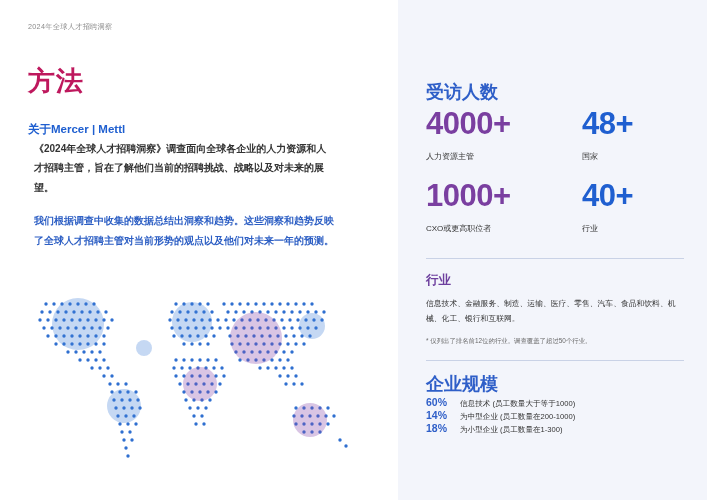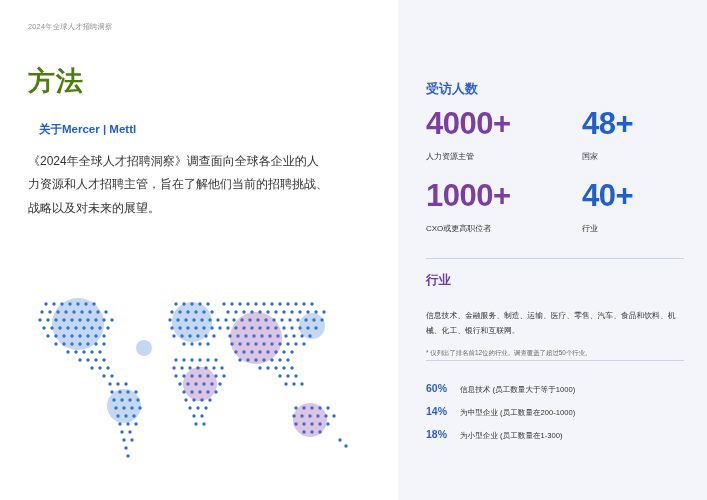--- a/index.html
+++ b/index.html
@@ -45,45 +45,46 @@
   }
   
   .left-col {
     position: absolute;
     left: 28px; top: 68px;
     width: 350px;
   }
   .method-title {
     font-size: 27px;
     font-weight: bold;
-    color: #4d7c0f;
+    color: #be185d;
     letter-spacing: 1px;
     line-height: 1;
     margin: 0 0 26px 0;
   }
   .about-line {
     font-size: 11.5px;
     font-weight: bold;
     color: #1f5fd0;
     line-height: 1.55;
-    margin: 11px;
+    margin: 0;
   }
   .about-line2 {
     font-size: 11.5px;
     font-weight: bold;
     color: #1a1a1a;
     line-height: 1.55;
     margin: 0 0 18px 0;
   }
   .body-para {
-    font-size: 12px;
+    font-size: 10px;
     color: #333333;
     line-height: 1.95;
-    margin: 0 0 14px 0;
+    margin: 0 0 14px 6px;
     width: 300px;
+    font-weight: bold;
   }
   .body-para.blue {
     color: #2d5fc4;
   }
   
   .map-wrap {
     position: absolute;
     left: 24px; top: 278px;
     width: 352px;
     height: 200px;
@@ -95,21 +96,21 @@
     width: 309px;
     height: 500px;
     background: #f3f5fb;
   }
   .rp-inner {
     position: absolute;
     left: 14px; top: 0;
     width: 285px;
   }
   .rp-heading {
-    font-size: 13px;
+    font-size: 18px;
     font-weight: bold;
     color: #2f5fc8;
     margin: 0;
   }
   .rp-heading-purple {
     font-size: 12.5px;
     font-weight: bold;
     color: #6d3f9e;
     margin: 0;
   }
@@ -135,34 +136,33 @@
   }
   .divider {
     position: absolute;
     height: 1px;
     background: #c9d2e6;
   }
   .sect-text {
     font-size: 7.8px;
     color: #333333;
     line-height: 1.9;
-    margin: 20px 0 0 0;
+    margin: 8px 0 0 0;
     width: 258px;
   }
   .footnote {
     font-size: 6.4px;
     color: #6a6a6a;
     line-height: 1.6;
     margin: 9px 0 0 0;
     width: 258px;
   }
   .size-row {
     display: flex;
     align-items: baseline;
-    margin-top: 10px;
   }
   .size-pct {
     font-size: 10.5px;
     font-weight: bold;
     color: #2f5fc8;
     width: 34px;
     flex: none;
   }
   .size-desc {
     font-size: 7.6px;
@@ -176,20 +176,21 @@
 
   <div class="header">
     <div class="header-title">2024年全球人才招聘洞察</div>
     <div class="header-page">5</div>
   </div>
 
   <div class="left-col">
     <h1 class="method-title">方法</h1>
     <p class="about-line">关于Mercer | Mettl</p>
     <p class="body-para">《2024年全球人才招聘洞察》调查面向全球各企业的人力资源和人才招聘主管，旨在了解他们当前的招聘挑战、战略以及对未来的展望。</p>
+    <p class="body-para blue">我们根据调查中收集的数据总结出洞察和趋势。这些洞察和趋势反映了全球人才招聘主管对当前形势的观点以及他们对未来一年的预测。</p>
   </div>
 
   <div class="map-wrap">
     <svg width="352" height="200" viewBox="0 0 352 200" xmlns="http://www.w3.org/2000/svg">
       <g fill="#2f6fd0">
 
         <g>
           <circle cx="22" cy="26" r="1.7"></circle>
             <circle cx="30" cy="26" r="1.7"></circle>
             <circle cx="38" cy="26" r="1.7"></circle>
@@ -537,20 +538,21 @@
 
       <div style="position:absolute; left:14px; top:272px; width:262px;">
         <div class="rp-heading-purple">行业</div>
         <p class="sect-text">信息技术、金融服务、制造、运输、医疗、零售、汽车、食品和饮料、机械、化工、银行和互联网。</p>
         <p class="footnote">* 仅列出了排名前12位的行业。调查覆盖了超过50个行业。</p>
       </div>
 
       <div class="divider" style="left:14px; top:360px; width:258px;"></div>
 
       <div style="position:absolute; left:14px; top:372px; width:270px;">
+        <div class="rp-heading">企业规模</div>
         <div class="size-row">
           <span class="size-pct">60%</span>
           <span class="size-desc">信息技术 (员工数量大于等于1000)</span>
         </div>
         <div class="size-row">
           <span class="size-pct">14%</span>
           <span class="size-desc">为中型企业 (员工数量在200-1000)</span>
         </div>
         <div class="size-row">
           <span class="size-pct">18%</span>

